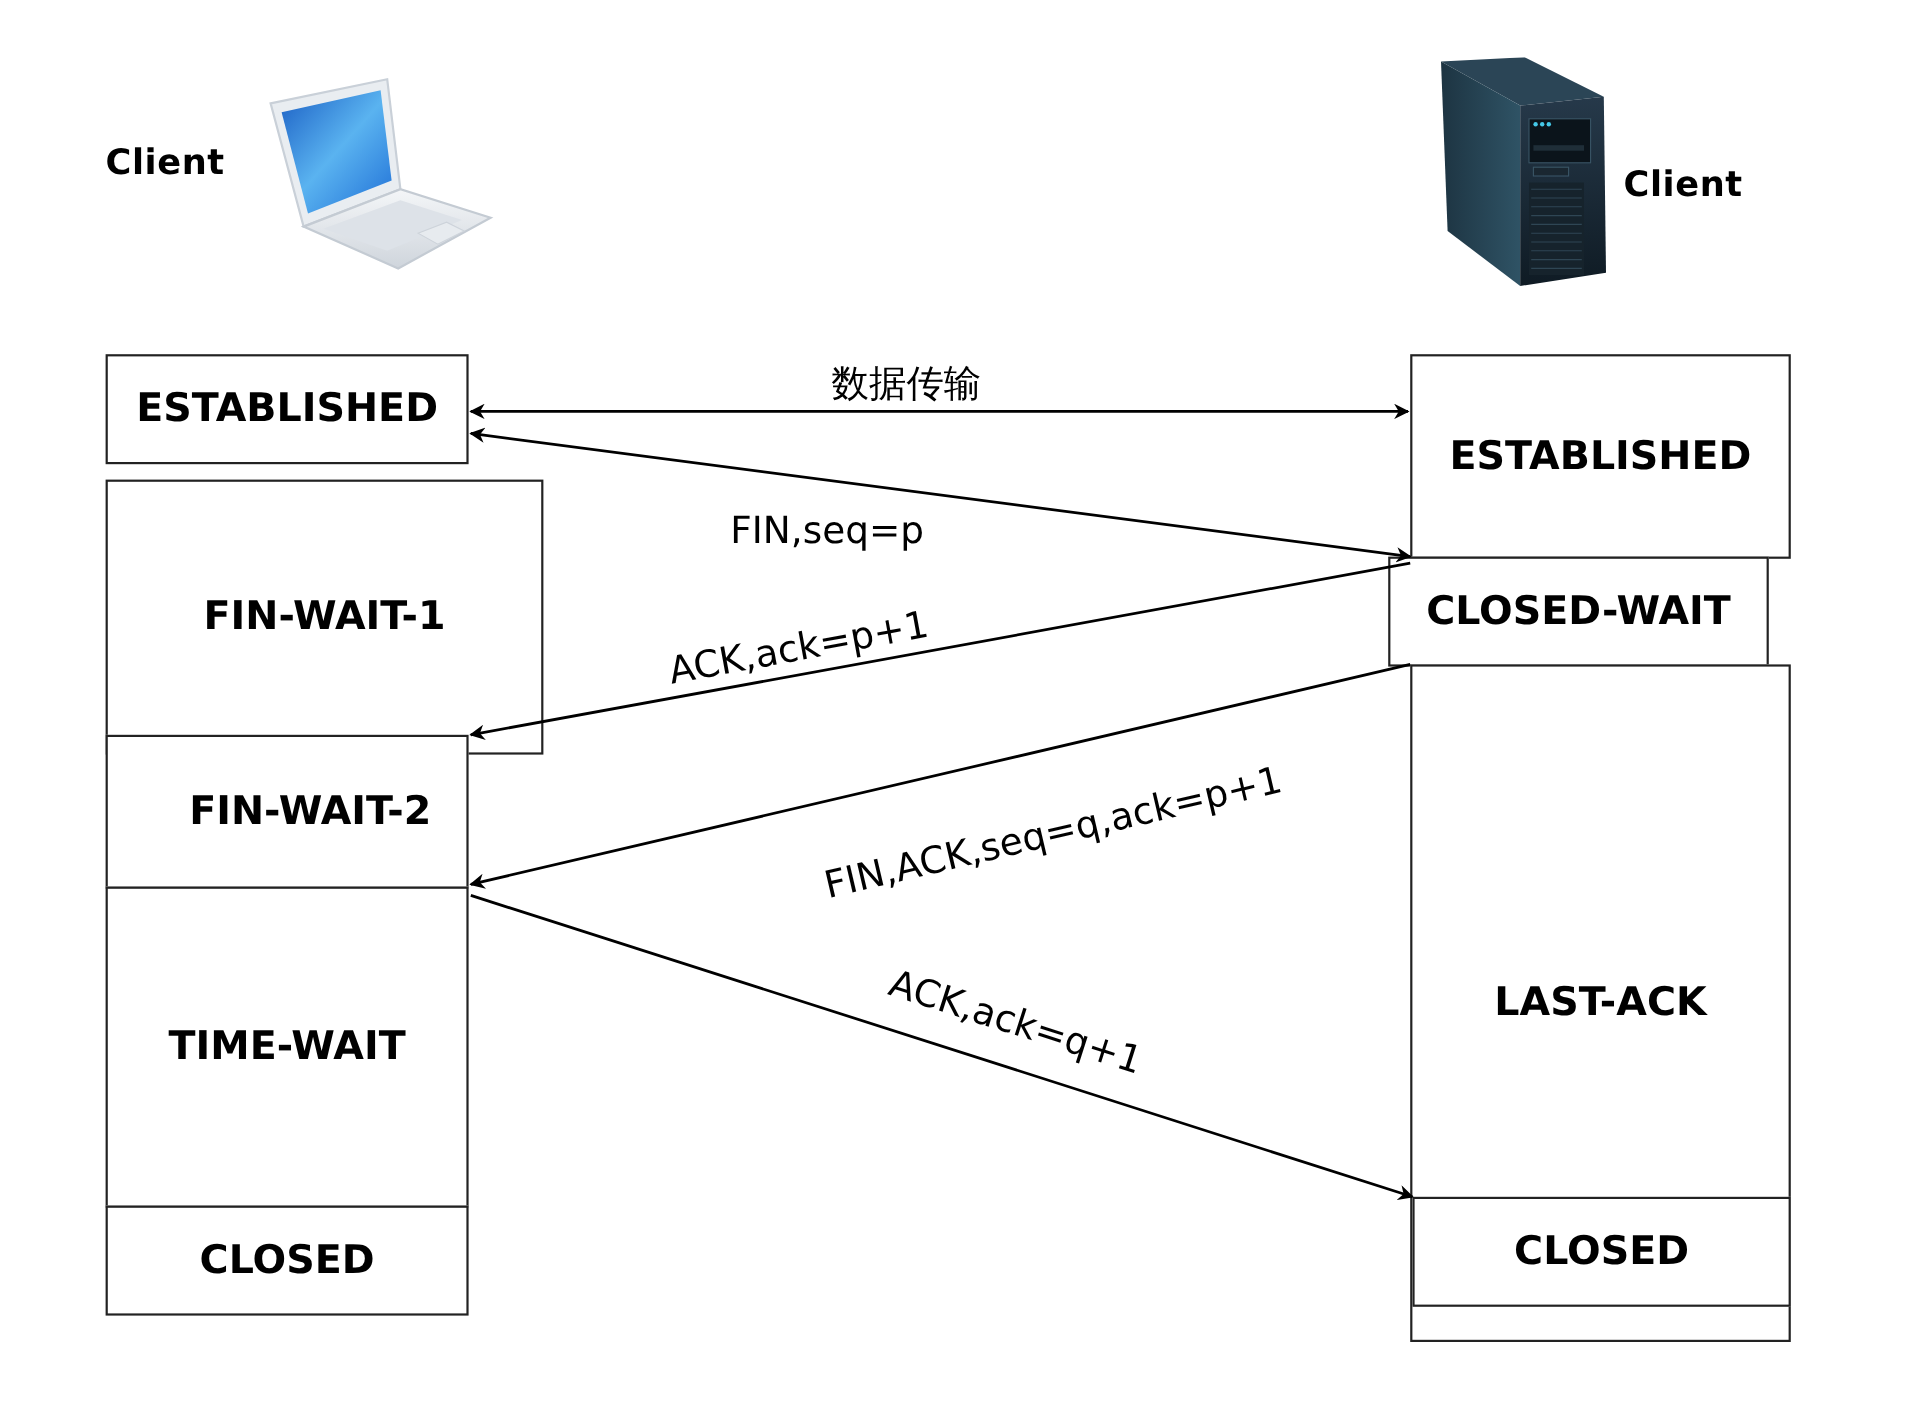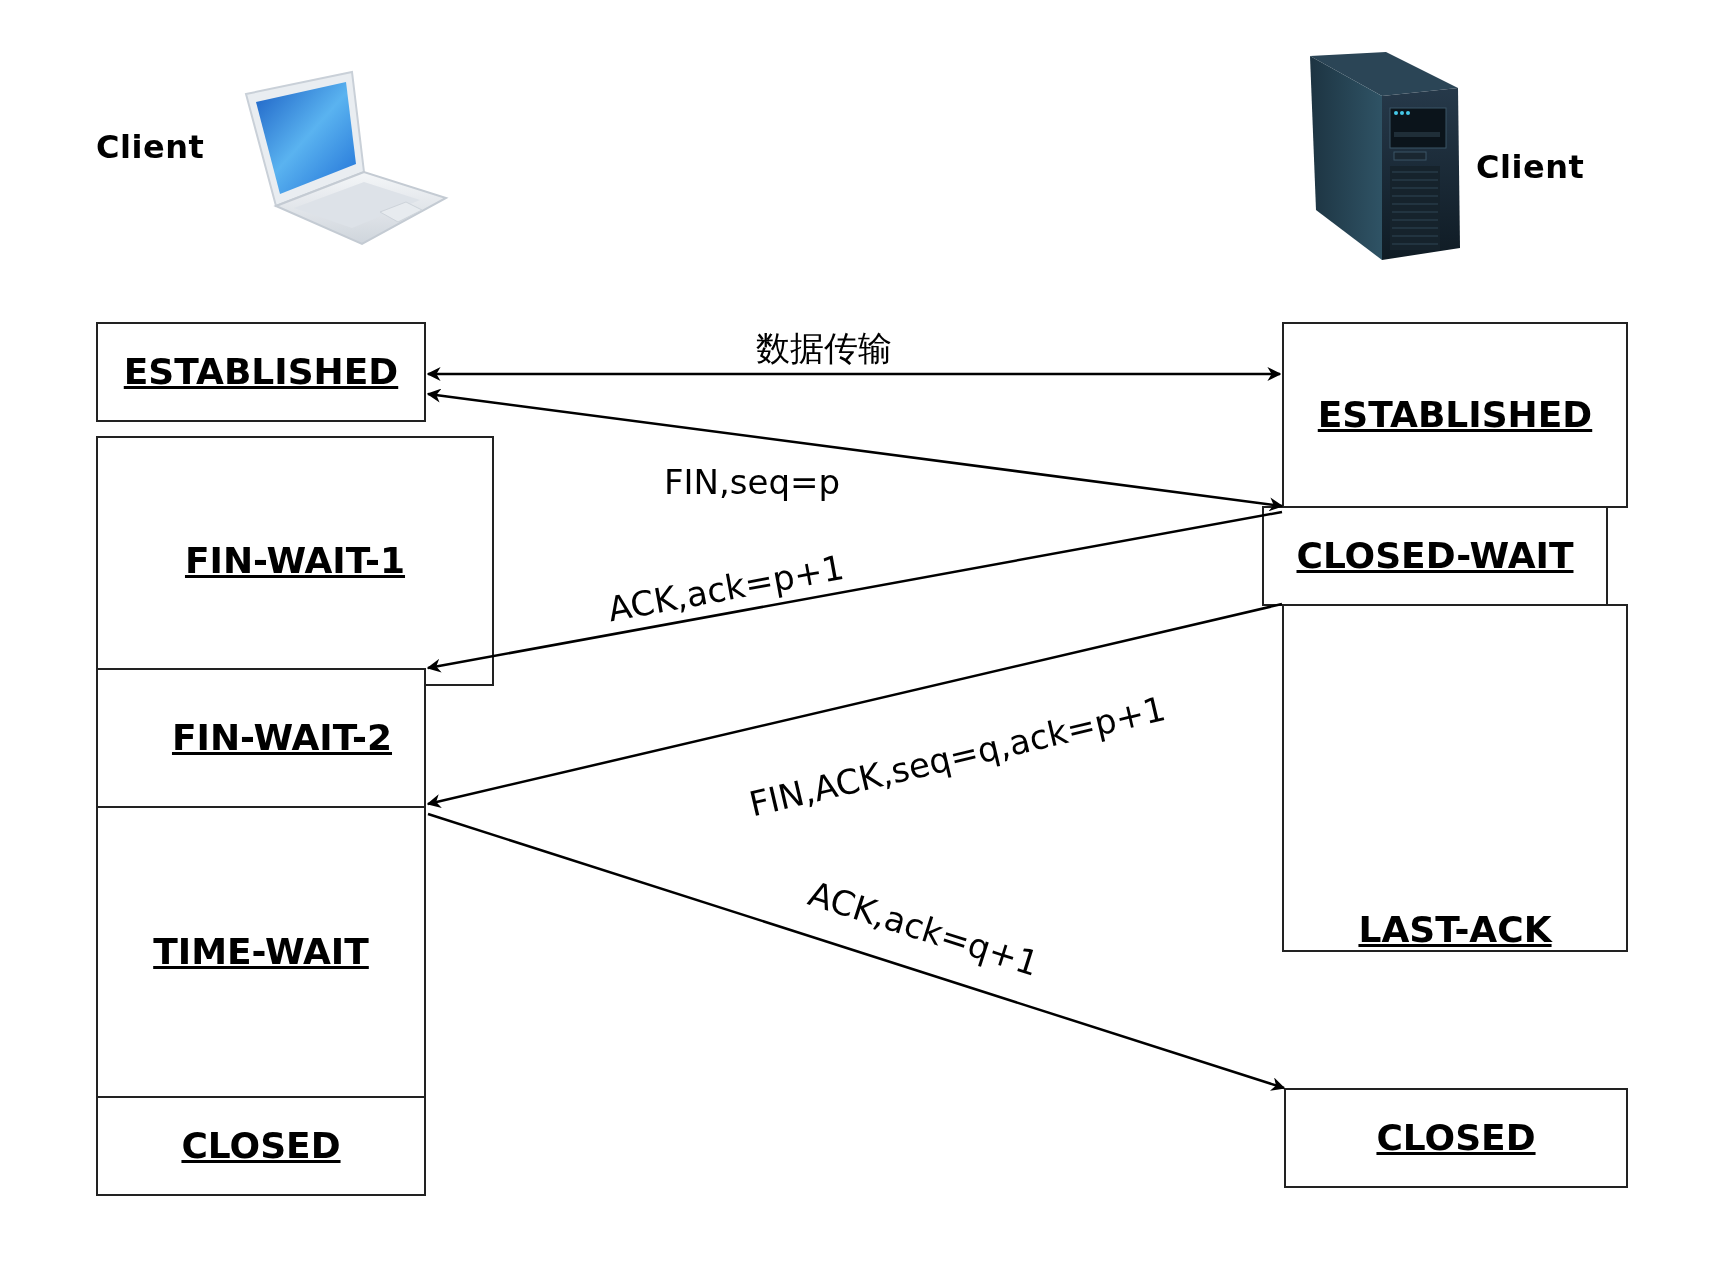--- a/index.html
+++ b/index.html
@@ -1,21 +1,21 @@
 <!DOCTYPE html>
 <html><head>
 <meta charset="utf-8">
 <style>
   html, body { margin: 0; padding: 0; background: #ffffff; }
   body { width: 1732px; height: 1274px; position: relative; overflow: hidden;
          font-family: "DejaVu Sans", sans-serif; color: #000; }
   .host-label { position: absolute; font-weight: bold; font-size: 32px; letter-spacing: 0.5px; }
   .state-box { position: absolute; box-sizing: border-box; border: 2px solid #222;
                display: flex; align-items: center; justify-content: center; text-align: center;
-               font-weight: bold; font-size: 36px; line-height: 1.15; background: #fff; text-decoration: underline; }
+               font-weight: bold; font-size: 36px; line-height: 1.15; background: #fff; }
   .state-text { display: block; }
   .state-sub { display: block; }
   svg#flow { position: absolute; left: 0; top: 0; }
   .msg-label { font-family: "DejaVu Sans", sans-serif; font-size: 34px; fill: #000; }
   .icon { position: absolute; }
 </style>
 </head>
 <body>
 
 <div class="host-label" style="left:96px; top:128px;">Client</div>
@@ -98,21 +98,21 @@
   </div>
 </div>
 
 <div>
   <div class="state-box" style="left:1282px; top:322px; width:346px; height:186px;">
     <span class="state-text">ESTABLISHED</span>
   </div>
   <div class="state-box" style="left:1262px; top:506px; width:346px; height:100px;">
     <span class="state-text">CLOSED-WAIT</span>
   </div>
-  <div class="state-box" style="left:1282px; top:604px; width:346px; height:348px;align-items:flex-end;">
+  <div class="state-box" style="left:1282px; top:604px; width:346px; height:616px;">
     <span class="state-text">LAST-ACK</span>
   </div>
   <div class="state-box" style="left:1284px; top:1088px; width:344px; height:100px;">
     <span class="state-text">CLOSED</span>
   </div>
 </div>
 
 <svg id="flow" width="1732" height="1274">
   <defs>
     <marker id="ah" viewBox="0 0 20 20" refX="18" refY="10" markerWidth="14" markerHeight="14" orient="auto-start-reverse" markerUnits="userSpaceOnUse">

